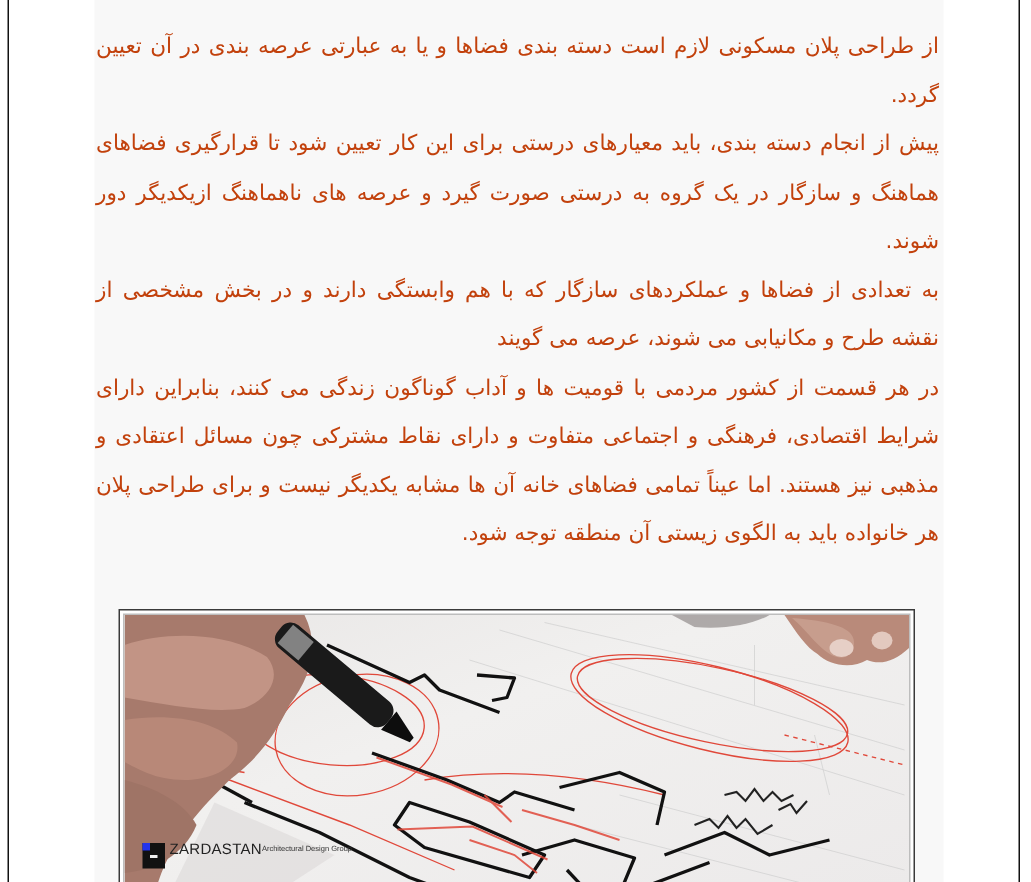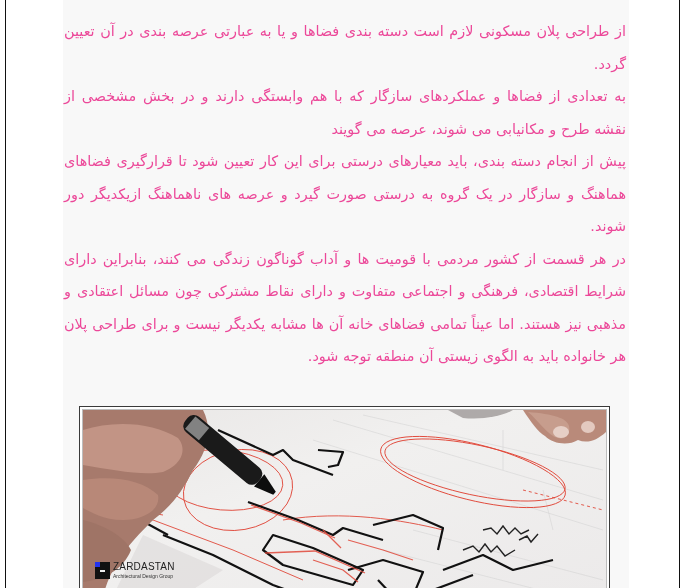--- a/index.html
+++ b/index.html
@@ -36,21 +36,21 @@
   .article {
     position: absolute;
     left: 64px;
     top: 15px;
     width: 562px;
     direction: rtl;
     text-align: justify;
     text-align-last: right;
     font-size: 14.4px;
     line-height: 32.5px;
-    color: #ec4899;
+    color: #c2410c;
   }
   .article p {
     margin: 0;
     padding: 0;
   }
   .figure {
     position: absolute;
     left: 79px;
     top: 406px;
     width: 531px;
@@ -95,21 +95,21 @@
     background: #2233ee;
   }
   .logo-mark .gap {
     position: absolute;
     left: 5px; top: 8px;
     width: 5px; height: 2px;
     background: #eee;
   }
   .logo-text {
     display: flex;
-    flex-direction: column;
+    flex-direction: row;
     line-height: 1;
   }
   .logo-name {
     font-family: "Liberation Sans", sans-serif;
     font-size: 10px;
     color: #222;
     letter-spacing: 0.2px;
   }
   .logo-sub {
     font-family: "Liberation Sans", sans-serif;
@@ -119,22 +119,22 @@
   }
 </style>
 </head>
 <body>
 
 <div class="page-frame"></div>
 <div class="text-panel"></div>
 
 <div class="article">
   <p>از طراحی پلان مسکونی لازم است دسته بندی فضاها و یا به عبارتی عرصه بندی در آن تعیین گردد.</p>
+  <p>پیش از انجام دسته بندی، باید معیارهای درستی برای این کار تعیین شود تا قرارگیری فضاهای هماهنگ و سازگار در یک گروه به درستی صورت گیرد و عرصه های ناهماهنگ ازیکدیگر دور شوند.</p>
   <p>به تعدادی از فضاها و عملکردهای سازگار که با هم وابستگی دارند و در بخش مشخصی از نقشه طرح و مکانیابی می شوند، عرصه می گویند</p>
-  <p>پیش از انجام دسته بندی، باید معیارهای درستی برای این کار تعیین شود تا قرارگیری فضاهای هماهنگ و سازگار در یک گروه به درستی صورت گیرد و عرصه های ناهماهنگ ازیکدیگر دور شوند.</p>
   <p>در هر قسمت از کشور مردمی با قومیت ها و آداب گوناگون زندگی می کنند، بنابراین دارای شرایط اقتصادی، فرهنگی و اجتماعی متفاوت و دارای نقاط مشترکی چون مسائل اعتقادی و مذهبی نیز هستند. اما عیناً تمامی فضاهای خانه آن ها مشابه یکدیگر نیست و برای طراحی پلان هر خانواده باید به الگوی زیستی آن منطقه توجه شود.</p>
 </div>
 
 <div class="figure">
   <div class="figure-inner">
     <svg width="525" height="186" viewBox="0 0 525 186">
 
       <g stroke="#cfcfcf" stroke-width="0.6" fill="none" opacity="0.8">
         <path d="M250 10 L520 90"></path>
         <path d="M230 30 L520 120"></path>

